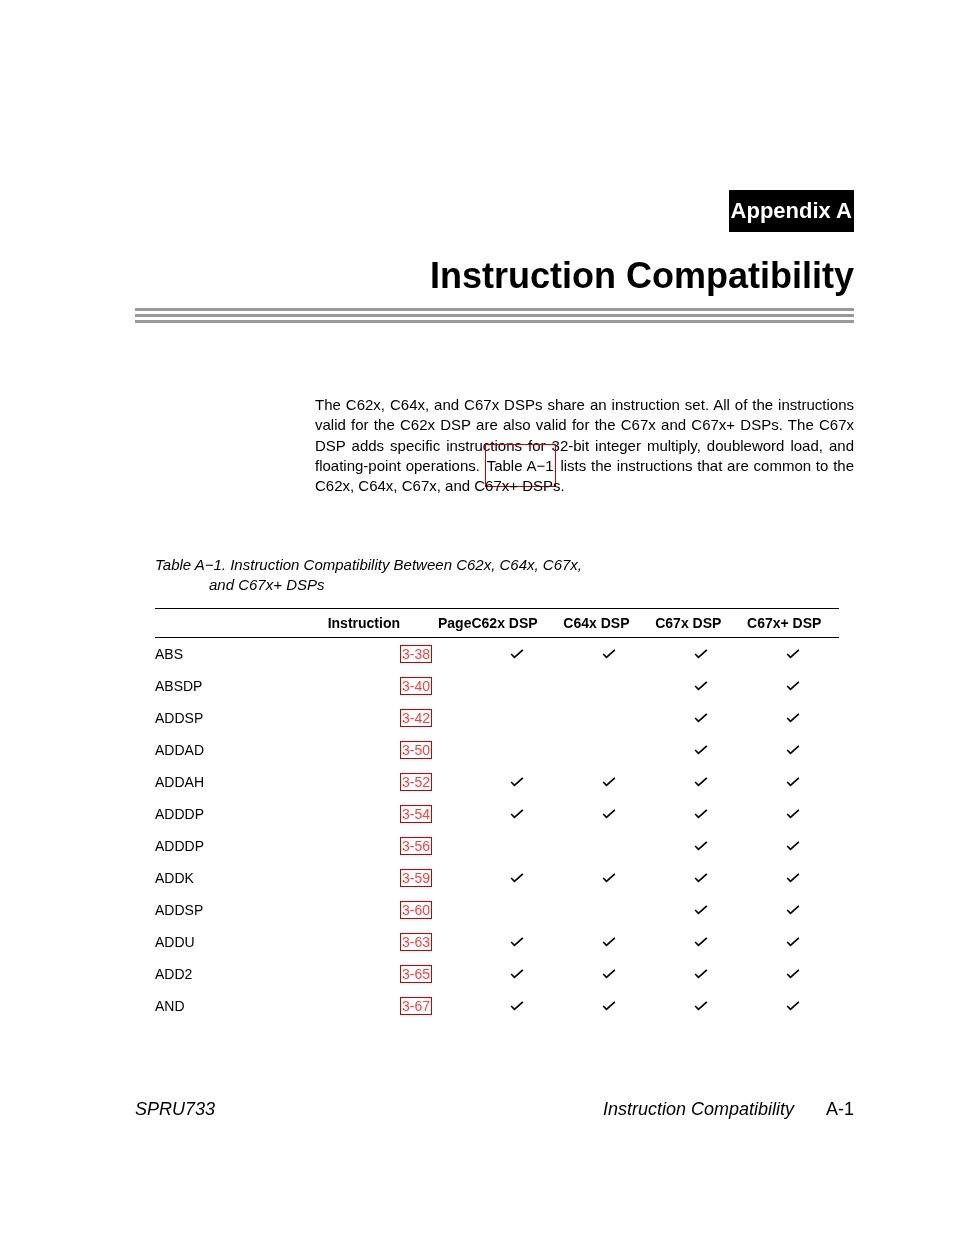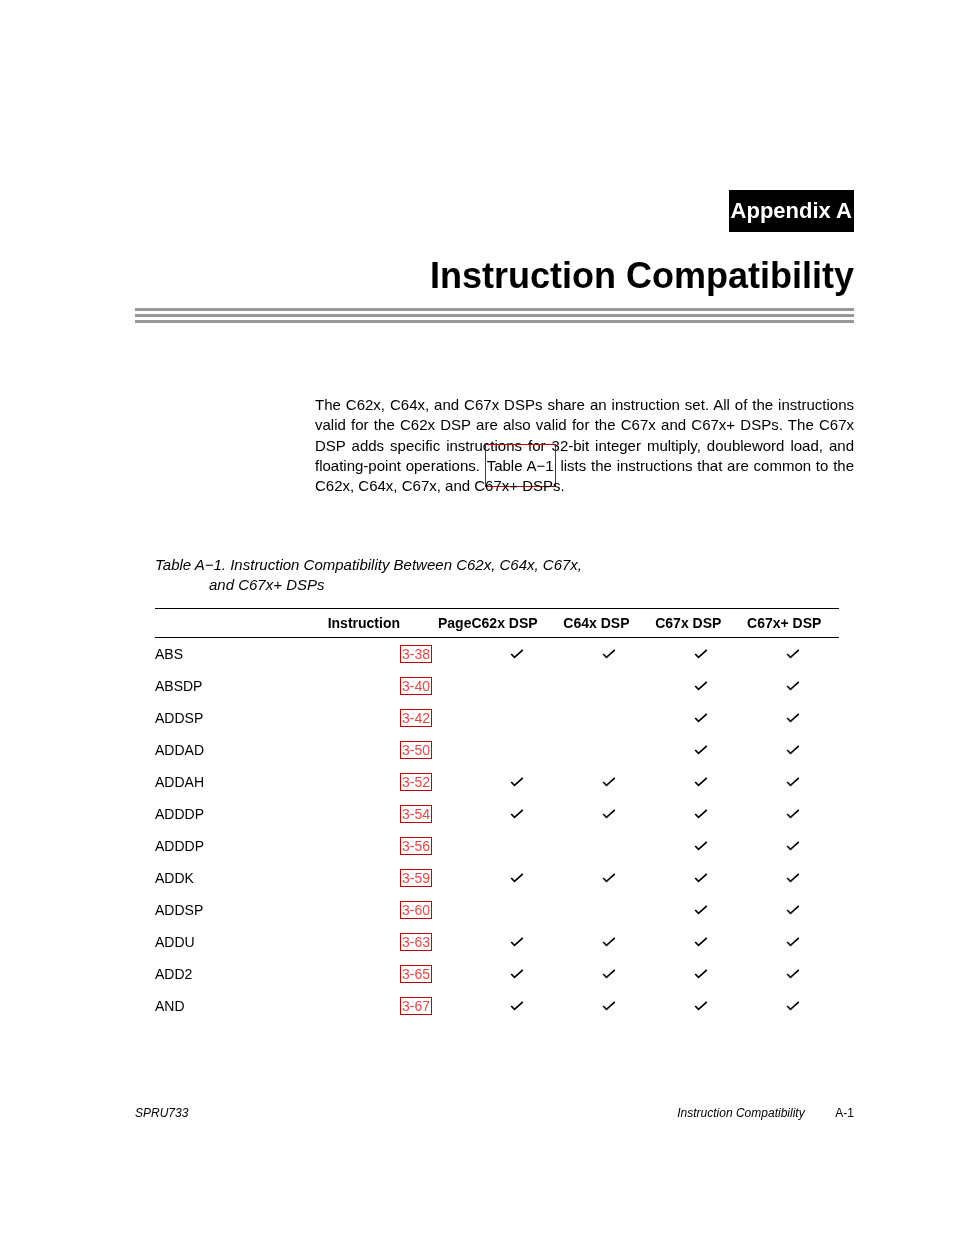--- a/index.html
+++ b/index.html
@@ -115,21 +115,21 @@
       height: 10px;
     }
     .check-icon svg { display: block; }
     .footer {
       position: absolute;
       bottom: 115px;
       left: 135px;
       right: 100px;
       display: flex;
       justify-content: space-between;
-      font-size: 12px;
+      font-size: 18px;
     }
     .footer .left { font-style: italic; }
     .footer .right { }
     .footer .right .section { font-style: italic; margin-right: 28px; }
   </style>
 </head>
 <body>
 
 <div class="page">
 

